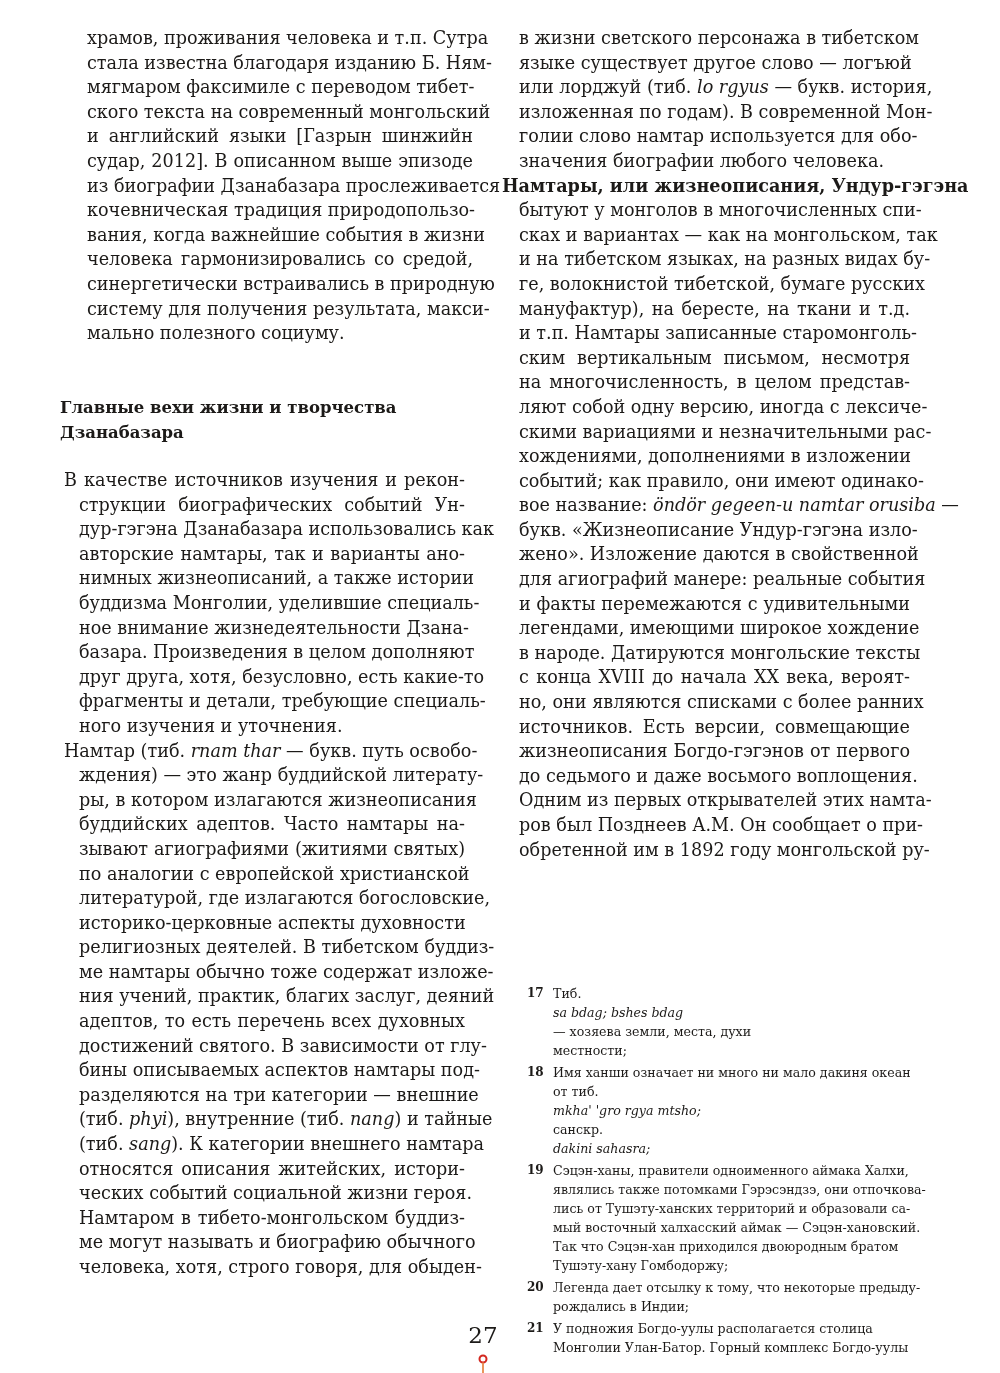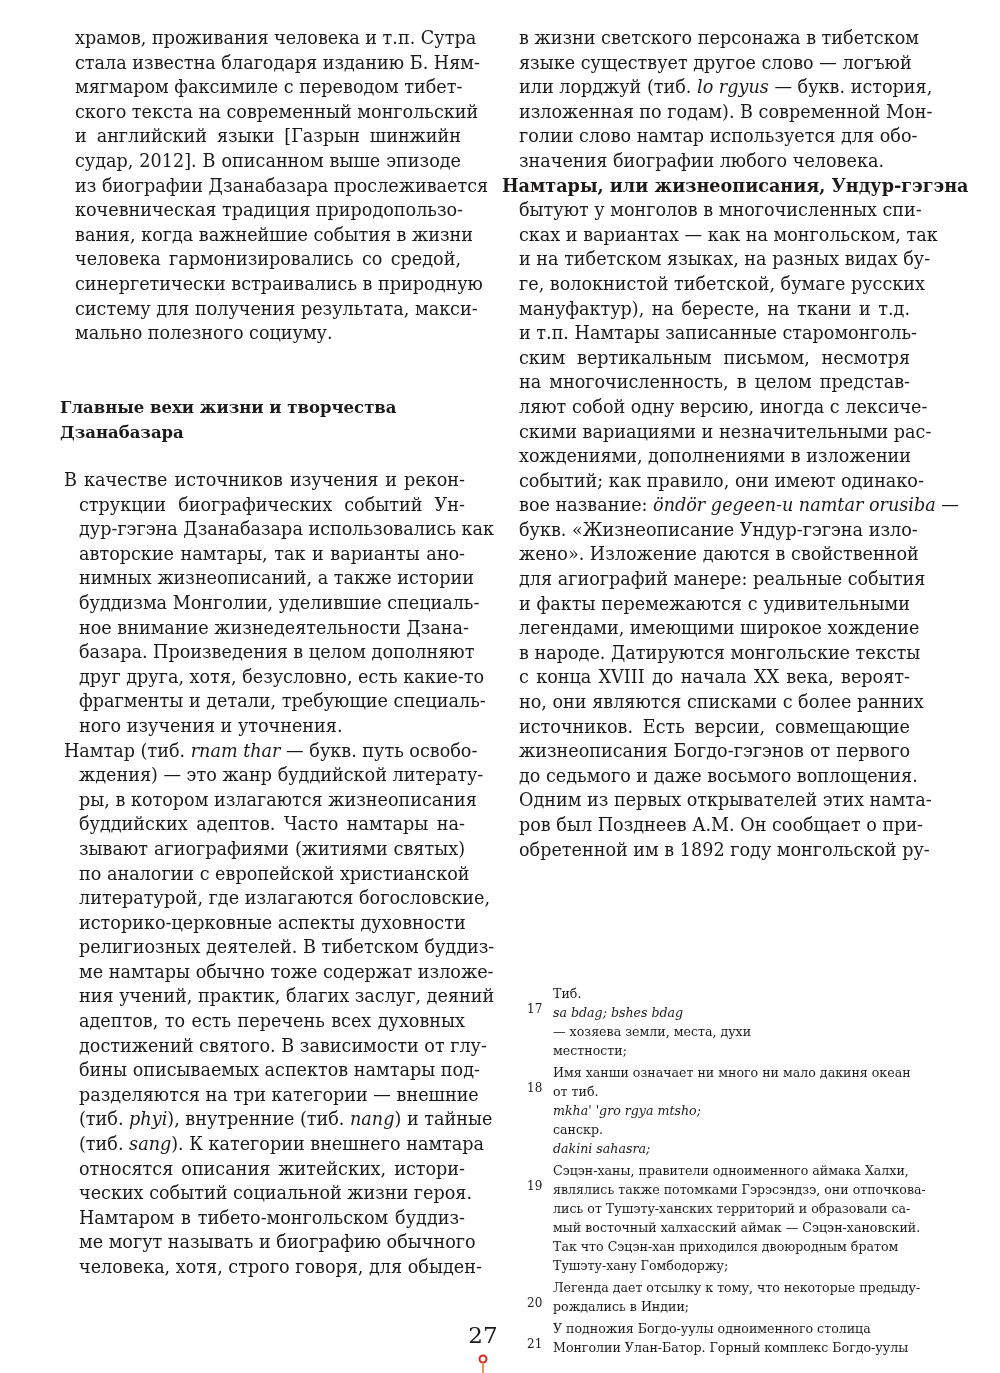--- a/index.html
+++ b/index.html
@@ -5,42 +5,42 @@
     html, body { margin: 0; padding: 0; background: #ffffff; }
     body {
       width: 1000px; height: 1373px; position: relative; overflow: hidden;
       font-family: "DejaVu Serif", "Liberation Serif", serif;
       color: #1c1a18;
     }
     .col {
       position: absolute; top: 26px;
       font-size: 17.6px; line-height: 24.6px;
     }
-    .col-left { left: 60px; width: 401px; }
+    .col-left { left: 72px; width: 401px; }
     .col-right { left: 497px; width: 413px; }
     .line {
       display: block; white-space: nowrap; text-align: justify;
       text-align-last: justify; height: 24.6px; overflow: visible;
     }
     .line.last { text-align-last: left; }
     .ind { padding-left: 15px; }
     .col-left .ind { padding-left: 15px; }
     .col-right .cont { padding-left: 22px; }
     .col-right .head { padding-left: 5px; font-weight: bold; }
     .heading {
       font-weight: bold; font-size: 16.5px; line-height: 24.6px;
       position: absolute; left: 60px; top: 396px; width: 401px;
     }
     .para2 { position: absolute; left: 64px; top: 468px; width: 401px; font-size: 17.6px; line-height: 24.6px; }
     .footnotes {
       position: absolute; left: 527px; top: 984px; width: 385px;
       font-size: 12.6px; line-height: 19px;
     }
     .fn { display: flex; margin-bottom: 3px; }
-    .fn-num { width: 26px; flex: 0 0 26px; font-weight: normal; font-size: 12px; margin-top: 16px; }
+    .fn-num { width: 26px; flex: 0 0 26px; font-weight: bold; font-size: 12px; }
     .fn-text span { display: block; white-space: nowrap; }
     i { }
     .page-number {
       position: absolute; left: 466px; top: 1322px; width: 34px; text-align: center;
       font-size: 23px;
     }
     .marker {
       position: absolute; left: 478px; top: 1354px; width: 10px; height: 19px;
     }
   </style>
@@ -180,21 +180,21 @@
   <div class="fn">
     <span class="fn-num">20</span>
     <span class="fn-text">
       <span>Легенда дает отсылку к тому, что некоторые предыду-</span>
       <span>рождались в Индии;</span>
     </span>
   </div>
   <div class="fn">
     <span class="fn-num">21</span>
     <span class="fn-text">
-      <span>У подножия Богдо-уулы одноименного столица</span>
+      <span>У подножия Богдо-уулы располагается столица</span>
       <span>Монголии Улан-Батор. Горный комплекс Богдо-уулы</span>
 
     </span>
   </div>
 </div>
 
 <div class="page-number">27</div>
 <svg class="marker" viewBox="0 0 10 19">
   <circle cx="5" cy="5" r="3.5" fill="none" stroke="#d3271f" stroke-width="2"></circle>
   <line x1="5" y1="8.5" x2="5" y2="19" stroke="#e8894a" stroke-width="1.8"></line>

